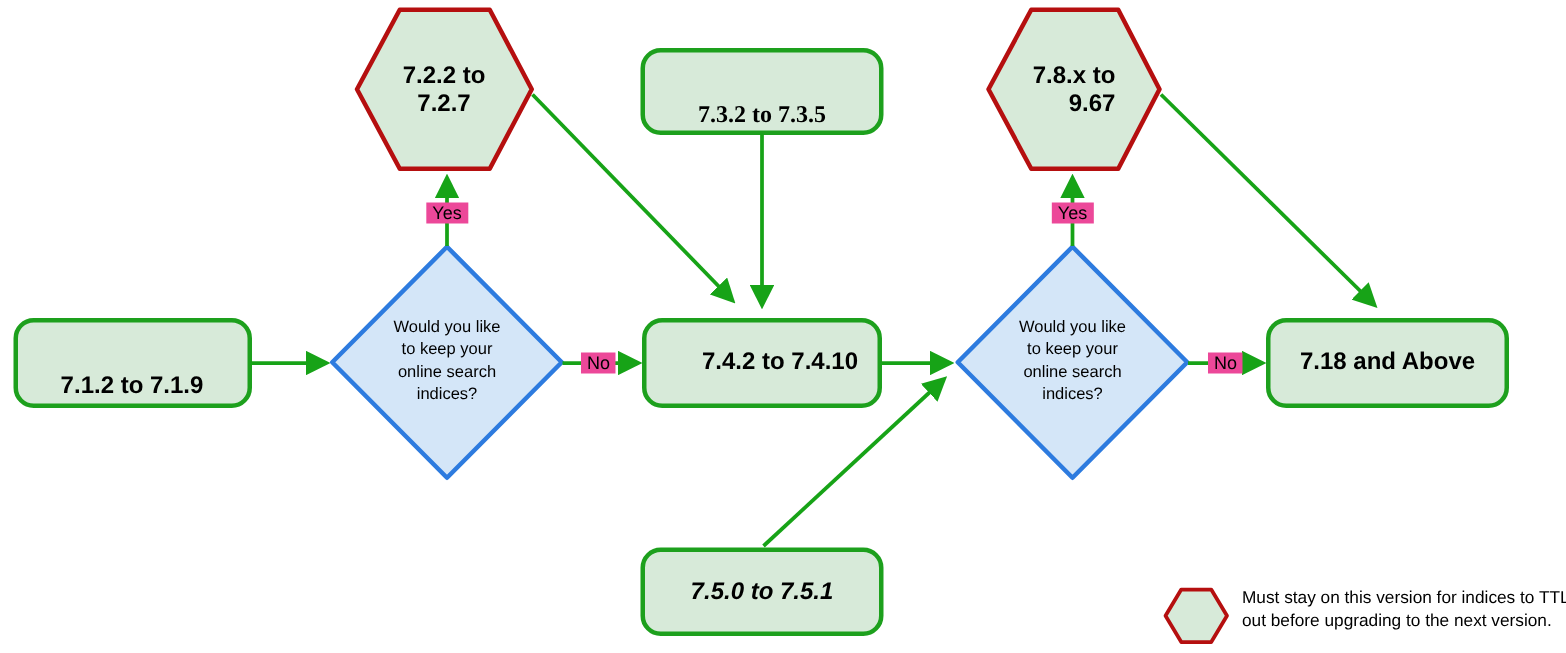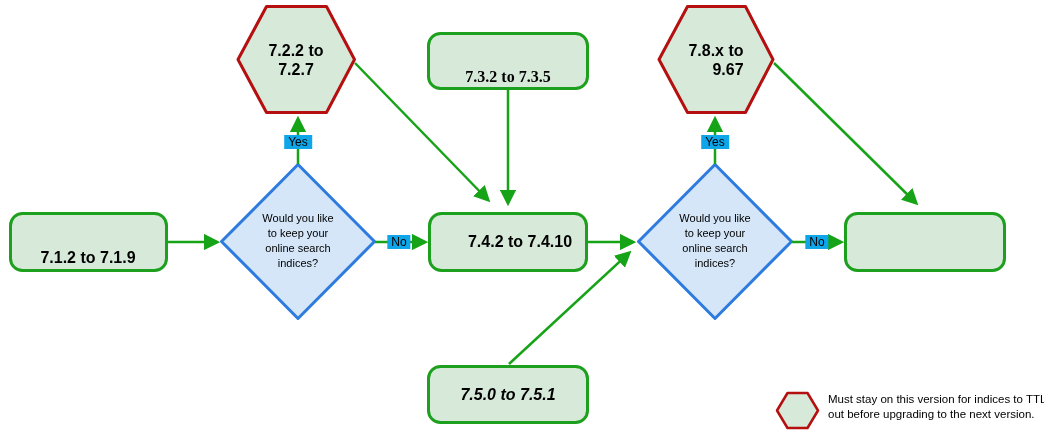--- a/index.html
+++ b/index.html
@@ -40,21 +40,21 @@
     line-height: 19px;
   }
   .hex-label span { display: block; }
   .decision-label {
     font-size: 11px;
     line-height: 15px;
   }
   .decision-label span { display: block; }
   .edge-label {
     font-size: 12px;
-    background: #0ea5e9;
+    background: #ec4899;
     padding: 0 4px;
   }
   .legend-text {
     position: absolute;
     left: 828px;
     top: 392px;
     font-size: 11.5px;
     line-height: 15px;
     color: #000000;
     white-space: nowrap;
@@ -96,20 +96,21 @@
     <line x1="509" y1="364" x2="629" y2="253" stroke="#17a317" stroke-width="2.5" marker-end="url(#ah)"></line>
     <line x1="715" y1="164" x2="715" y2="119" stroke="#17a317" stroke-width="2.5" marker-end="url(#ah)"></line>
     <line x1="792" y1="242" x2="841" y2="242" stroke="#17a317" stroke-width="2.5" marker-end="url(#ah)"></line>
     <line x1="774" y1="63" x2="916" y2="203" stroke="#17a317" stroke-width="2.5" marker-end="url(#ah)"></line>
   </svg>
 
   <div class="lbl node-label" style="left:88px;  top:258px;">7.1.2 to 7.1.9</div>
   <div class="lbl node-label" style="left:508px; top:77px;font-family:Liberation Serif, serif;">7.3.2 to 7.3.5</div>
   <div class="lbl node-label" style="left:520px; top:242px;">7.4.2 to 7.4.10</div>
   <div class="lbl node-label" style="left:508px; top:395px;font-style:italic;">7.5.0 to 7.5.1</div>
+  <div class="lbl node-label" style="left:925px; top:242px;">7.18 and Above</div>
 
   <div class="lbl hex-label" style="left:296px; top:60px;">
     <span>7.2.2 to</span>
     <span>7.2.7</span>
   </div>
   <div class="lbl hex-label" style="left:716px; top:60px;text-align:right;">
     <span>7.8.x to</span>
     <span>9.67</span>
   </div>
 

